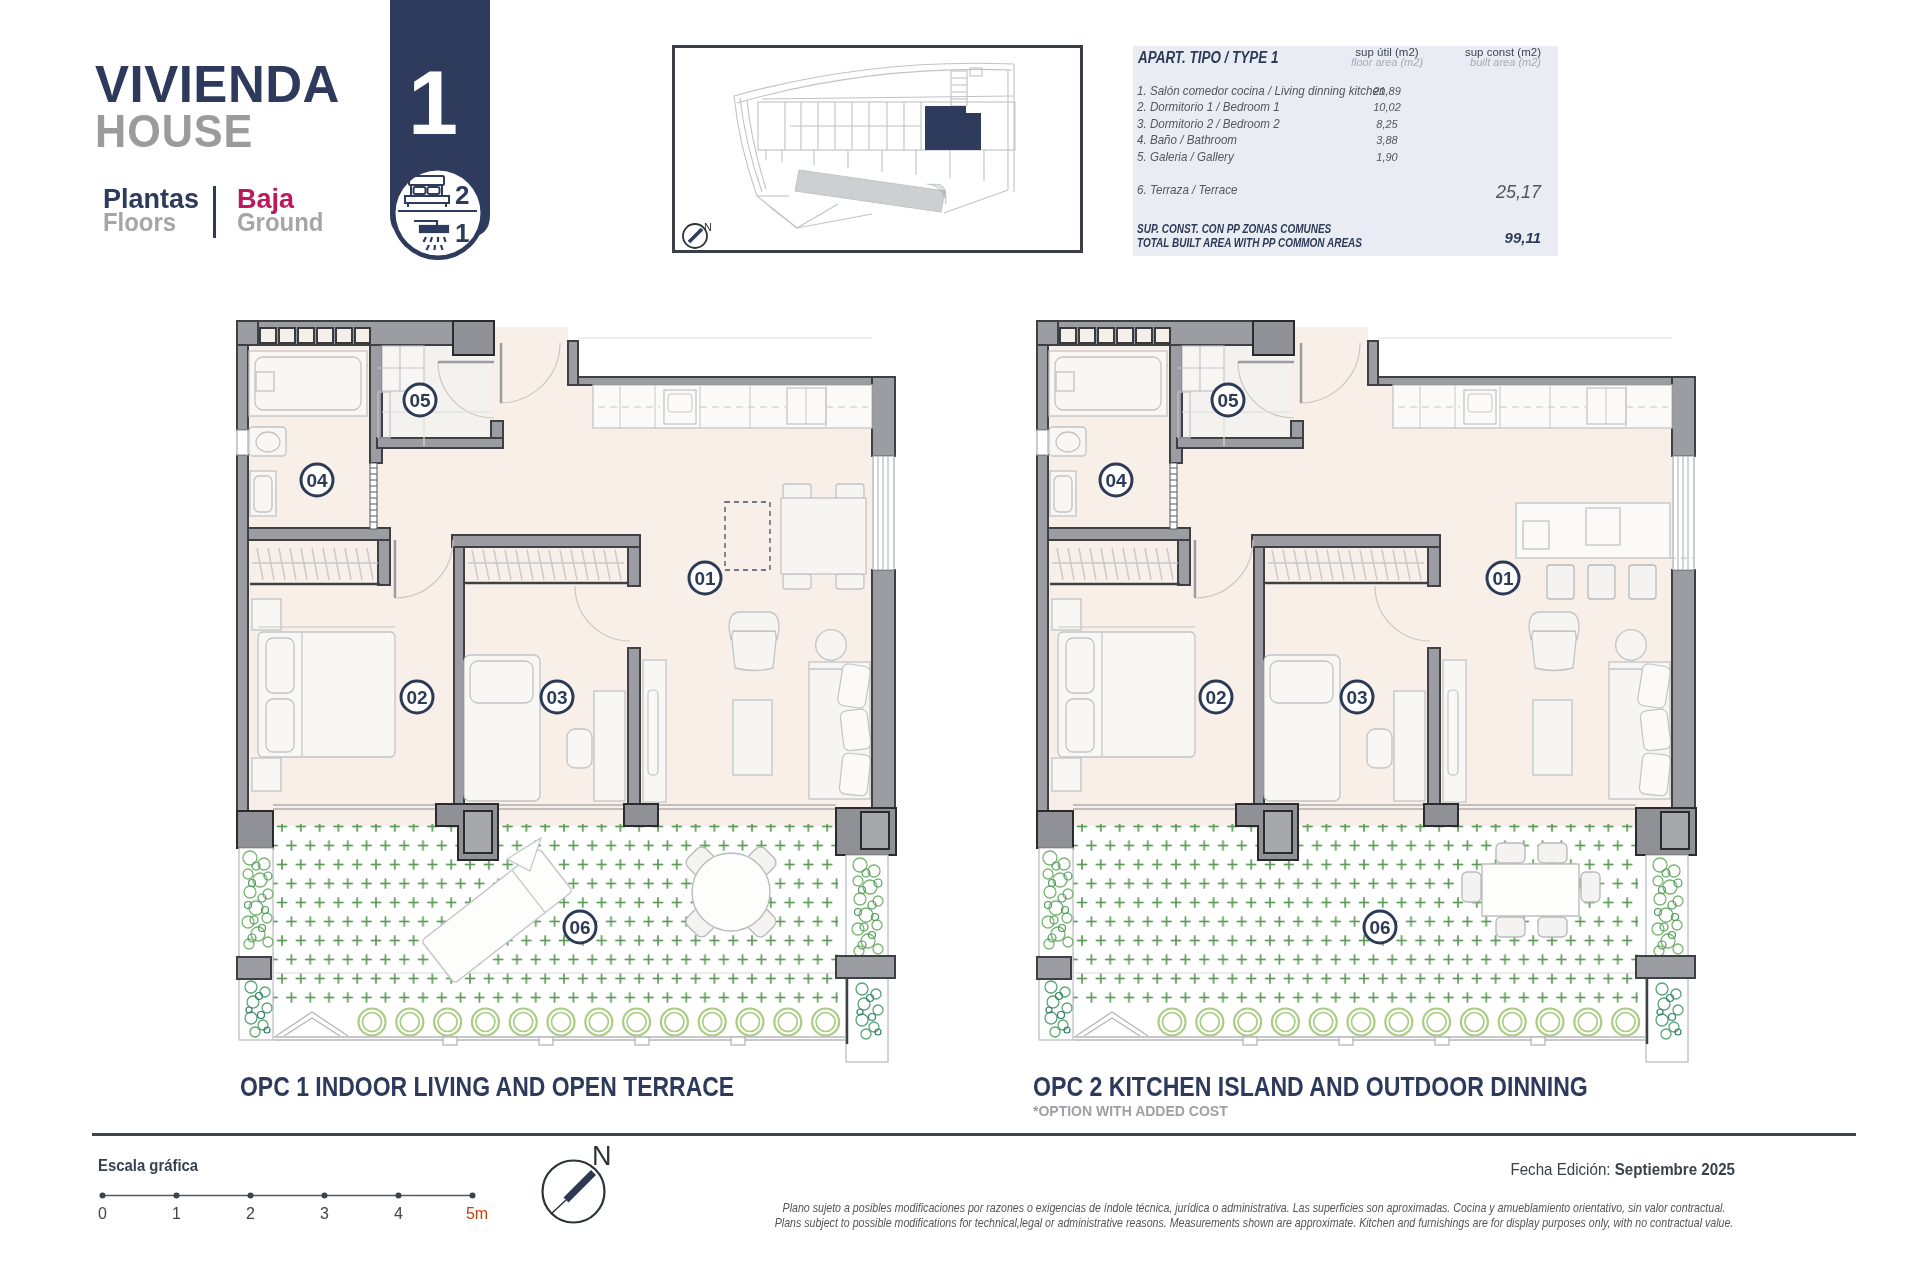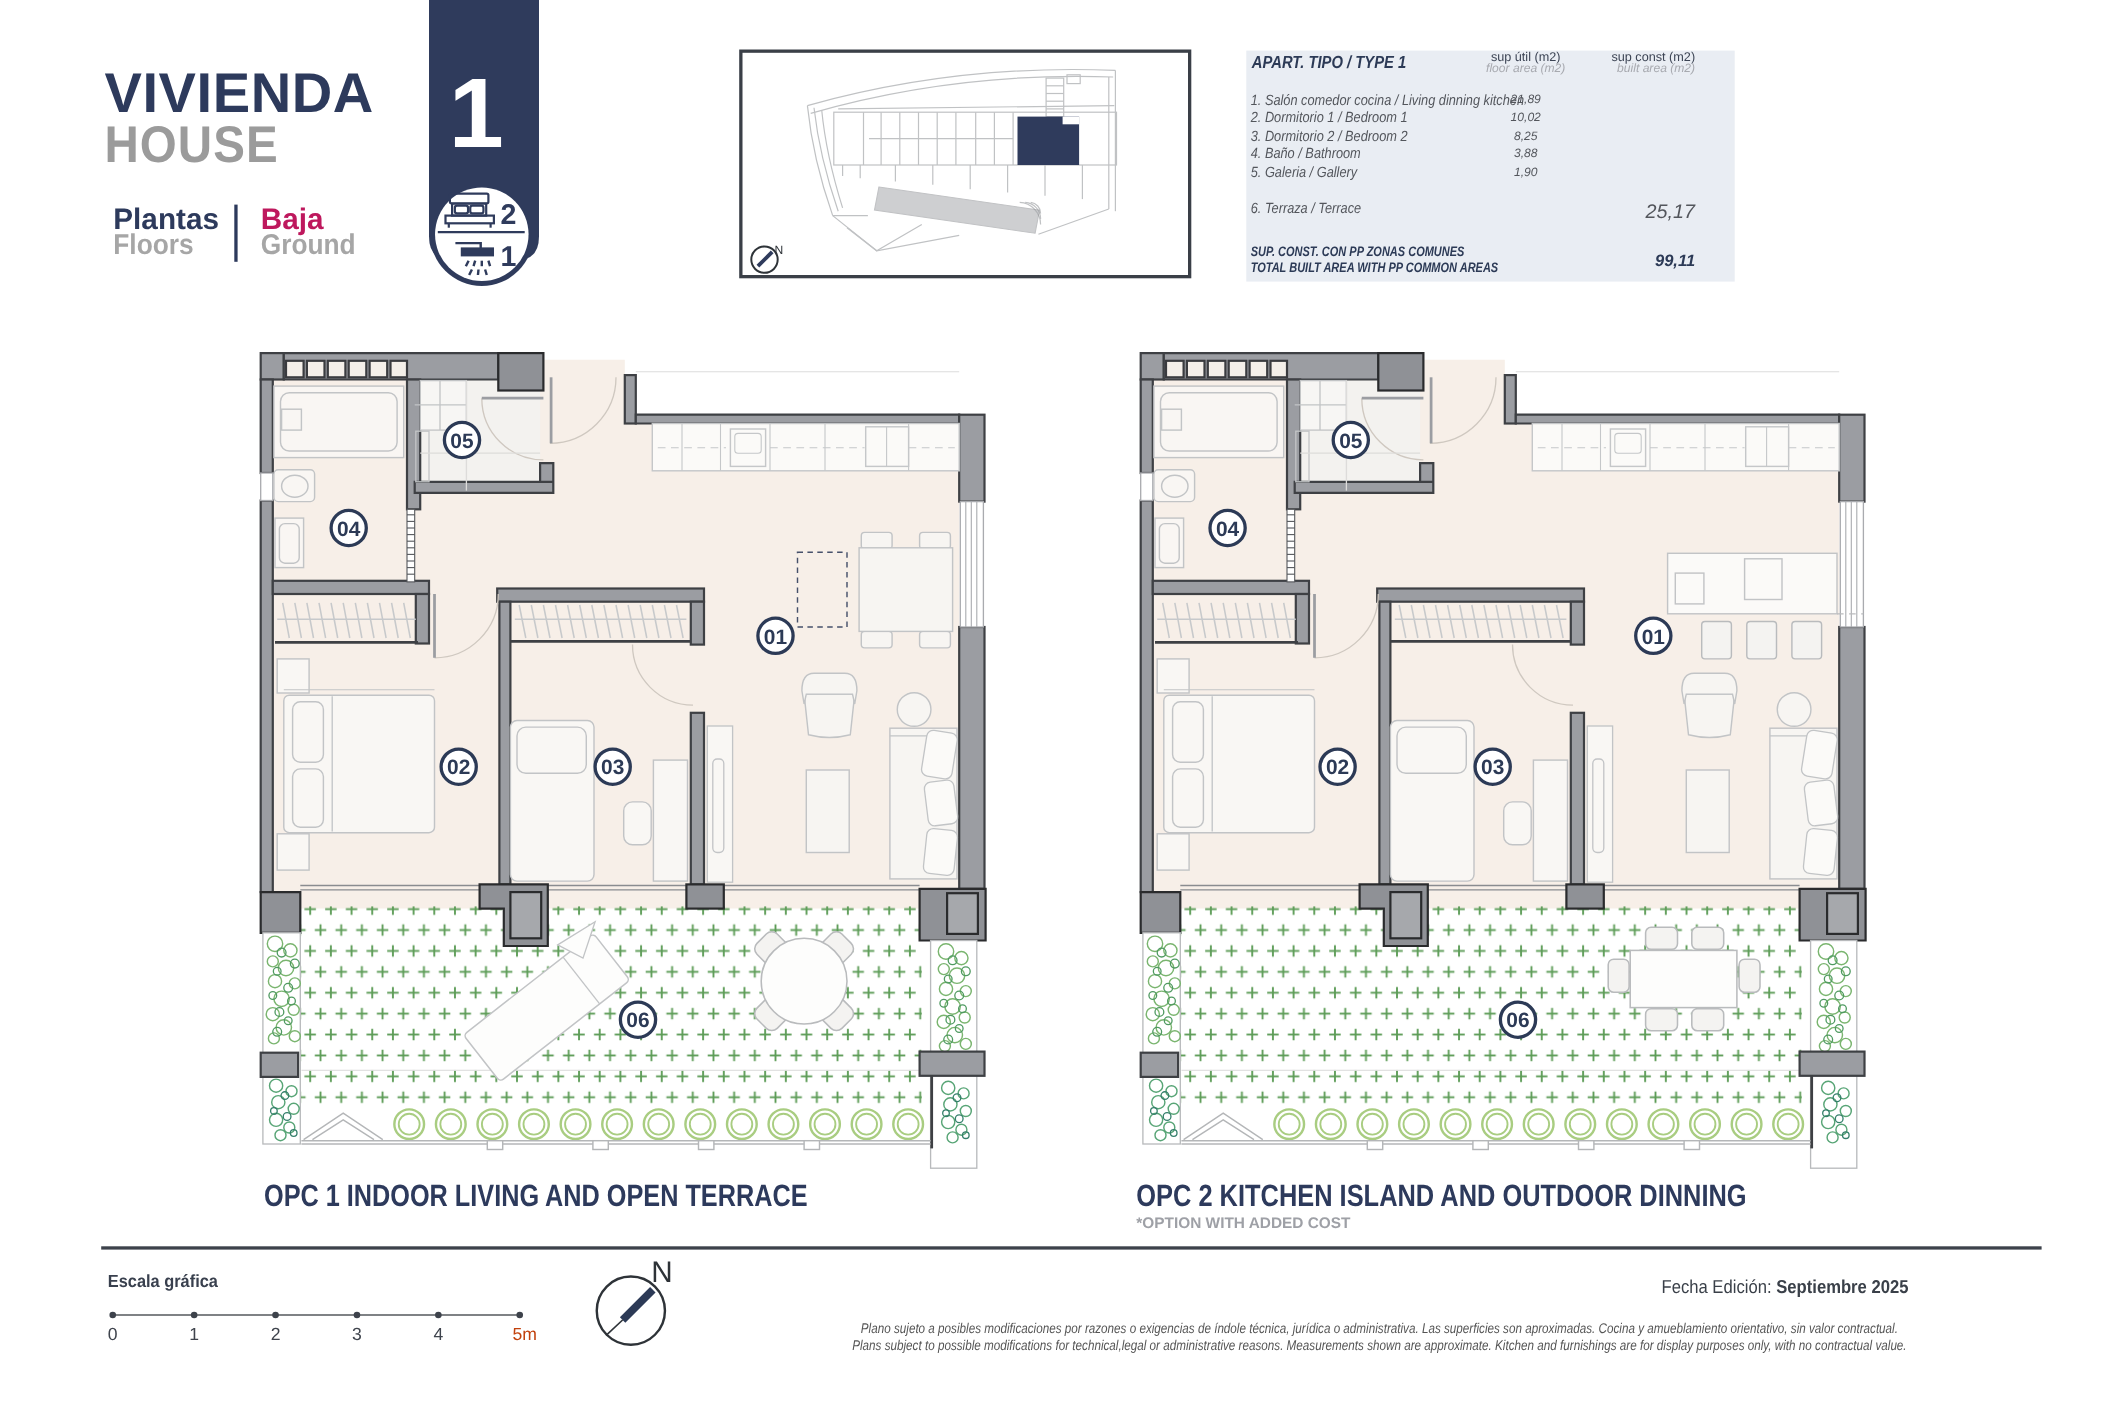--- a/index.html
+++ b/index.html
@@ -510,21 +510,21 @@
 </svg>
 
 <div class="abs" style="left:95px;top:55px;font-size:51px;font-weight:bold;color:#2d3a5c;letter-spacing:0.5px;">VIVIENDA</div>
 <div class="abs" style="left:95px;top:103px;font-size:47px;font-weight:bold;color:#9b9b9b;letter-spacing:1px;transform:scaleX(0.92);transform-origin:left top;">HOUSE</div>
 <div class="abs" style="left:103px;top:184px;font-size:27px;font-weight:bold;color:#2d3a5c;">Plantas</div>
 <div class="abs" style="left:103px;top:207px;font-size:26px;font-weight:bold;color:#a6a6a6;transform:scaleX(0.92);transform-origin:left top;">Floors</div>
 <div class="abs" style="left:213px;top:186px;width:3px;height:52px;background:#2d3a5c;"></div>
 <div class="abs" style="left:237px;top:184px;font-size:27px;font-weight:bold;color:#be185d;">Baja</div>
 <div class="abs" style="left:237px;top:207px;font-size:26px;font-weight:bold;color:#a6a6a6;transform:scaleX(0.92);transform-origin:left top;">Ground</div>
 
-<div class="abs" style="left:1133px;top:46px;width:425px;height:210px;background:#e9edf3;padding-left:19px;">
+<div class="abs" style="left:1133px;top:46px;width:425px;height:210px;background:#e9edf3;">
   <div class="abs" style="left:5px;top:3px;font-size:16px;font-weight:bold;font-style:italic;color:#2c3a56;transform:scaleX(0.84);transform-origin:left top;white-space:nowrap;">APART. TIPO / TYPE 1</div>
   <div class="abs" style="left:194px;top:0px;width:120px;text-align:center;font-size:11.5px;color:#3c4454;">sup útil (m2)</div>
   <div class="abs" style="left:194px;top:10px;width:120px;text-align:center;font-size:11px;font-style:italic;color:#a8aab0;">floor area (m2)</div>
   <div class="abs" style="left:288px;top:0px;width:120px;text-align:right;font-size:11.5px;color:#3c4454;">sup const  (m2)</div>
   <div class="abs" style="left:288px;top:10px;width:120px;text-align:right;font-size:11px;font-style:italic;color:#a8aab0;">built area (m2)</div>
   <div class="abs" style="left:4px;top:37px;font-size:13.5px;font-style:italic;color:#53565c;line-height:16.4px;transform:scaleX(0.86);transform-origin:left top;white-space:nowrap;">
     1. Salón comedor cocina / Living dinning kitchen<br>
     2. Dormitorio 1 / Bedroom 1<br>
     3. Dormitorio 2 / Bedroom 2<br>
     4. Baño / Bathroom<br>

